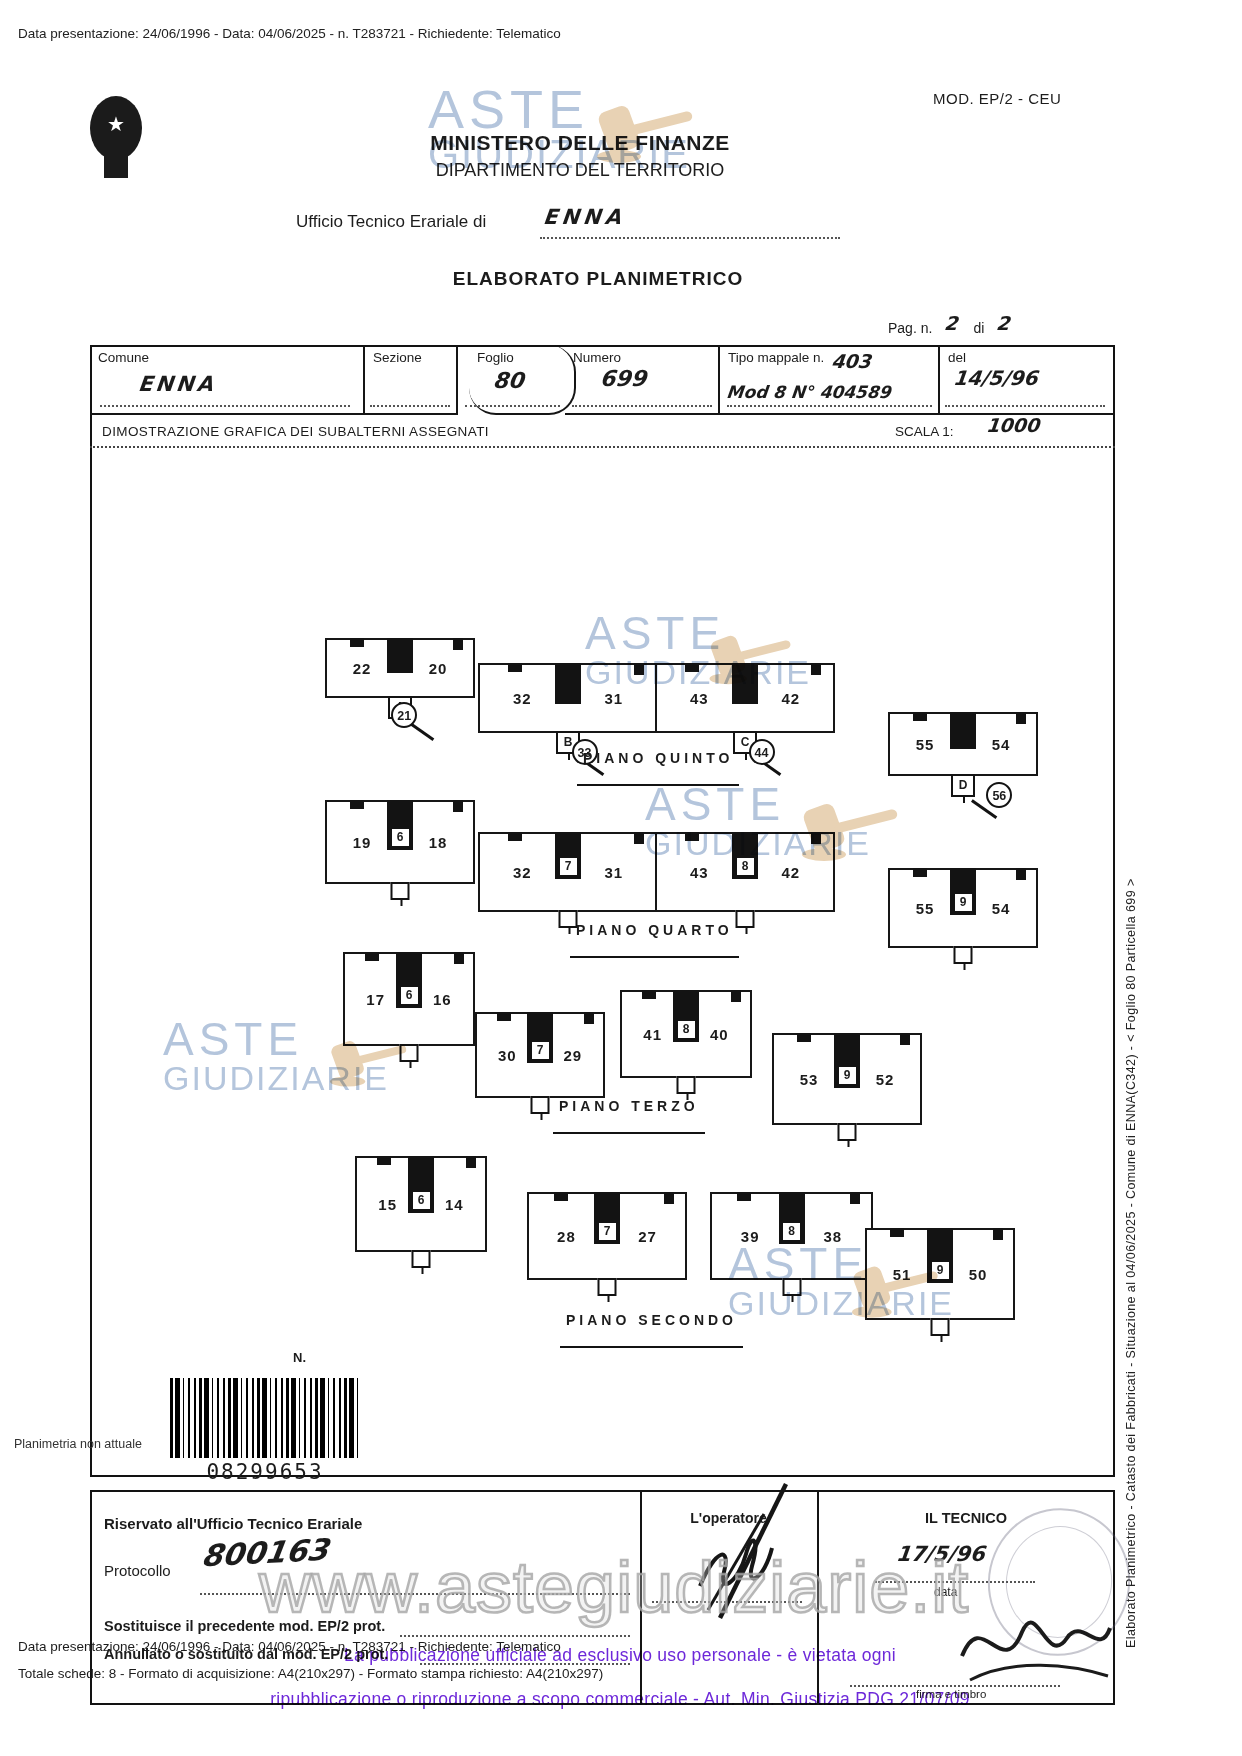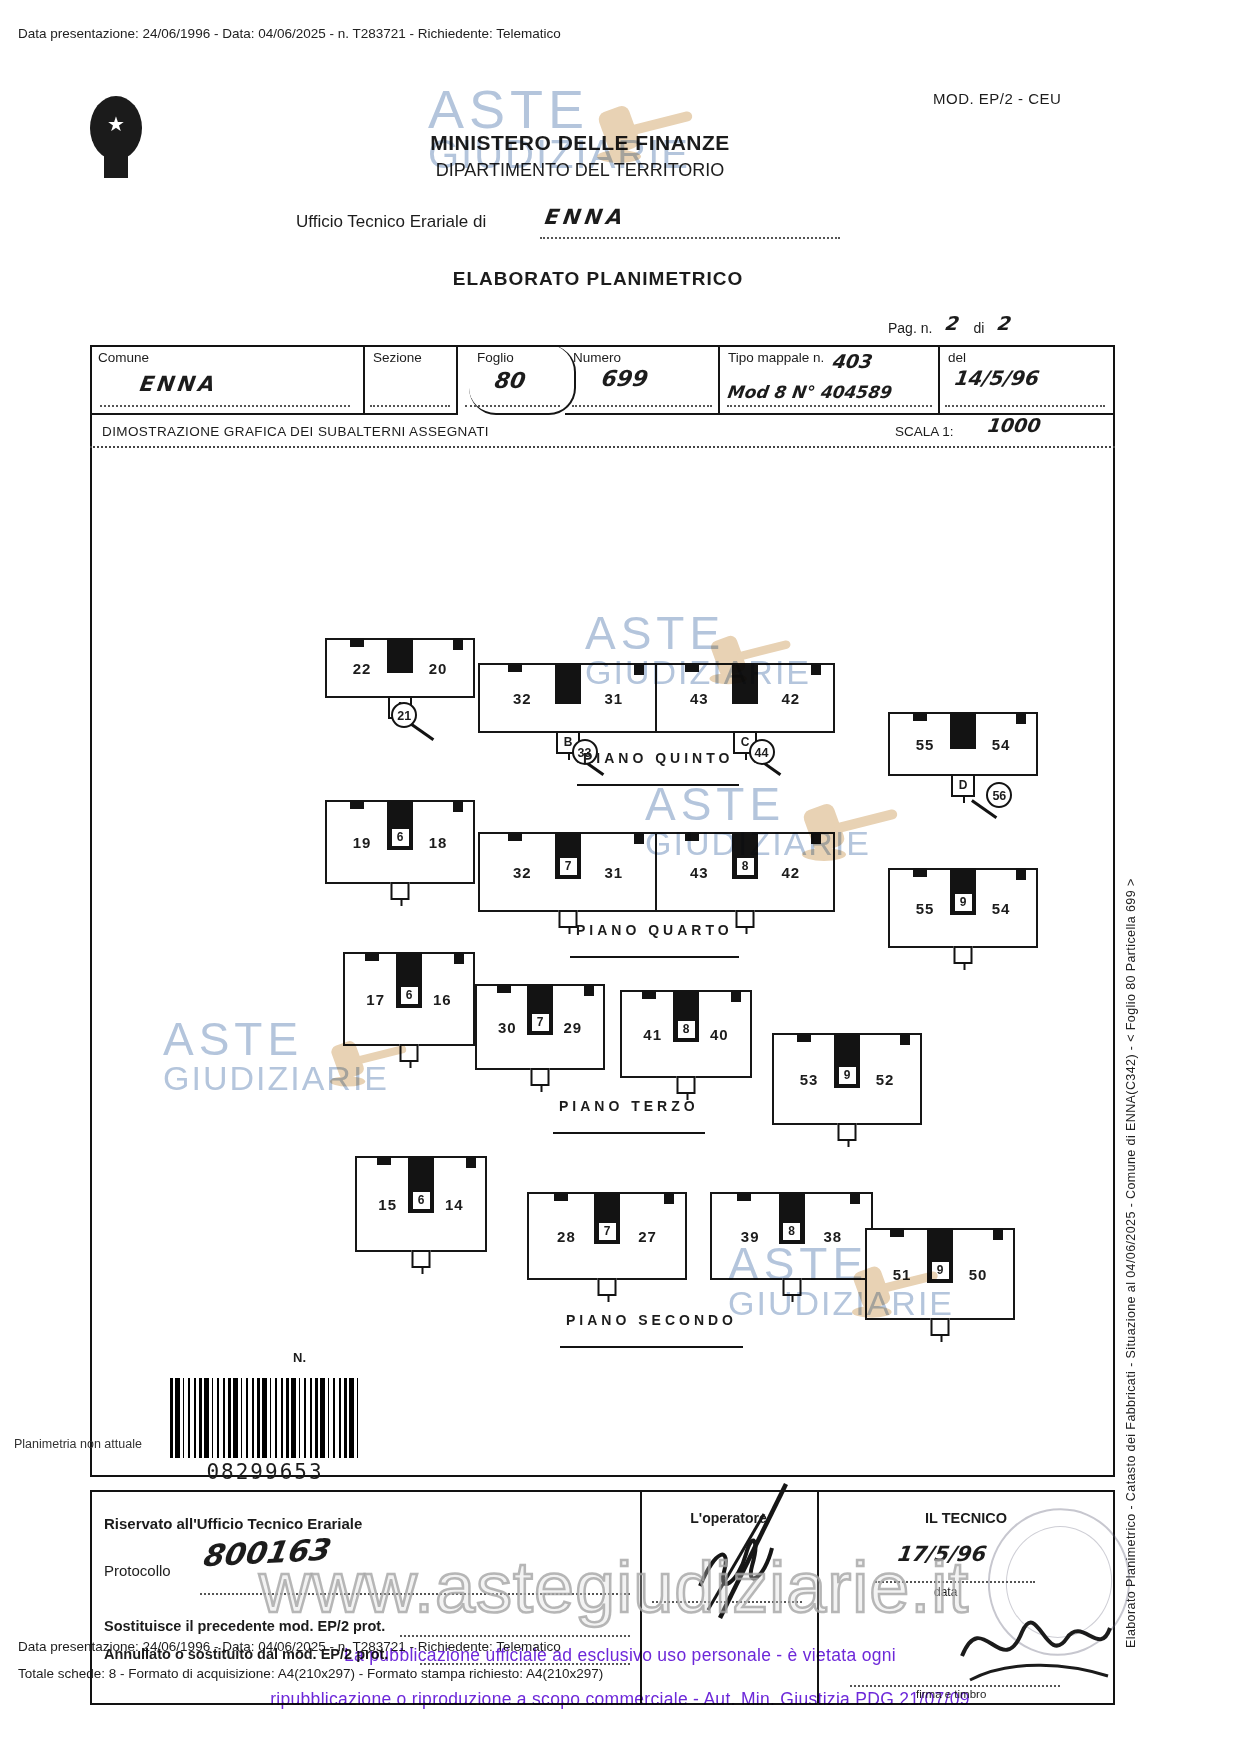--- a/index.html
+++ b/index.html
@@ -67,21 +67,21 @@
   .f0b1{left:478px;top:663px;width:180px;height:70px;}
   .f0b2{left:655px;top:663px;width:180px;height:70px;}
   .f0b3{left:888px;top:712px;width:150px;height:64px;} .f0b3 .circle{left:66%;}
   .fl0{left:577px;top:750px;}
   .f1b0{left:325px;top:800px;width:150px;height:84px;}
   .f1b1{left:478px;top:832px;width:180px;height:80px;}
   .f1b2{left:655px;top:832px;width:180px;height:80px;}
   .f1b3{left:888px;top:868px;width:150px;height:80px;}
   .fl1{left:570px;top:922px;}
   .f2b0{left:343px;top:952px;width:132px;height:94px;}
-  .f2b1{left:475px;top:984px;width:130px;height:86px;}
+  .f2b1{left:475px;top:1012px;width:130px;height:86px;}
   .f2b2{left:620px;top:990px;width:132px;height:88px;}
   .f2b3{left:772px;top:1033px;width:150px;height:92px;}
   .fl2{left:553px;top:1098px;}
   .f3b0{left:355px;top:1156px;width:132px;height:96px;}
   .f3b1{left:527px;top:1192px;width:160px;height:88px;}
   .f3b2{left:710px;top:1192px;width:163px;height:88px;}
   .f3b3{left:865px;top:1228px;width:150px;height:92px;}
   .fl3{left:560px;top:1312px;}
 
   

